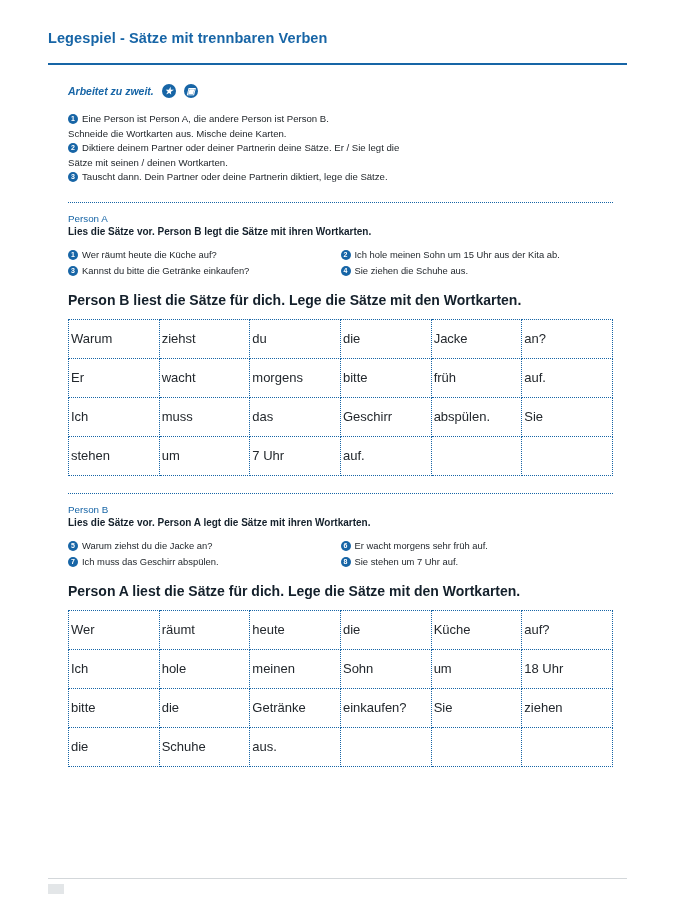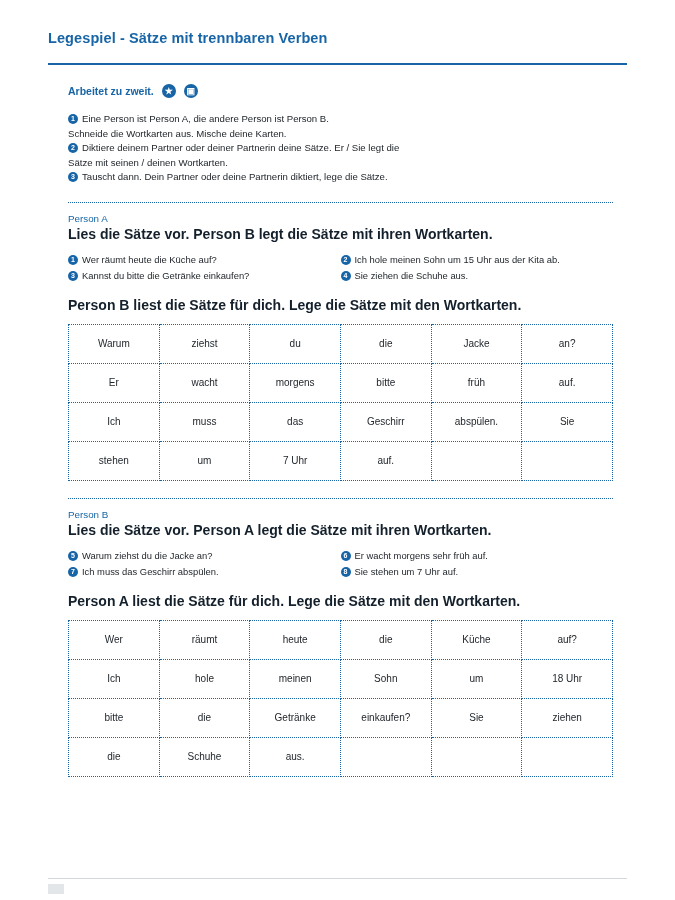--- a/index.html
+++ b/index.html
@@ -46,20 +46,21 @@
     width: 545px;
   }
   .pair-head {
     display: flex;
     align-items: center;
     gap: 6px;
     font-size: 10.5px;
     font-weight: bold;
     color: #1765a6;
     margin-bottom: 14px;
+    font-style: italic;
   }
   .badge-icon {
     display: inline-flex;
     align-items: center;
     justify-content: center;
     width: 14px;
     height: 14px;
     border-radius: 50%;
     background: #1765a6;
     color: #fff;
@@ -96,21 +97,21 @@
     margin: 17px 0 10px 0;
     height: 0;
   }
   .person-label {
     font-size: 9.8px;
     font-weight: normal;
     color: #1765a6;
     margin-bottom: 2px;
   }
   .person-sub {
-    font-size: 14px;
+    font-size: 10px;
     font-weight: bold;
     color: #14202b;
     margin-bottom: 12px;
   }
   .sentence-grid {
     display: grid;
     grid-template-columns: 50% 50%;
     row-gap: 5px;
     font-size: 9.4px;
     color: #23282d;
@@ -130,23 +131,23 @@
   }
   table.cards {
     border-collapse: collapse;
     width: 545px;
     table-layout: fixed;
     margin-bottom: 4px;
   }
   table.cards td {
     border: 1.3px dotted #1765a6;
     height: 38px;
-    text-align: center;
+    text-align: left;
     vertical-align: middle;
-    font-size: 10px;
+    font-size: 13px;
     color: #23282d;
     padding: 0 2px;
   }
   table.cards td.empty { border-color: #1765a6; }
   .footer-rule {
     position: absolute;
     left: 48px;
     top: 878px;
     width: 579px;
     height: 1px;

